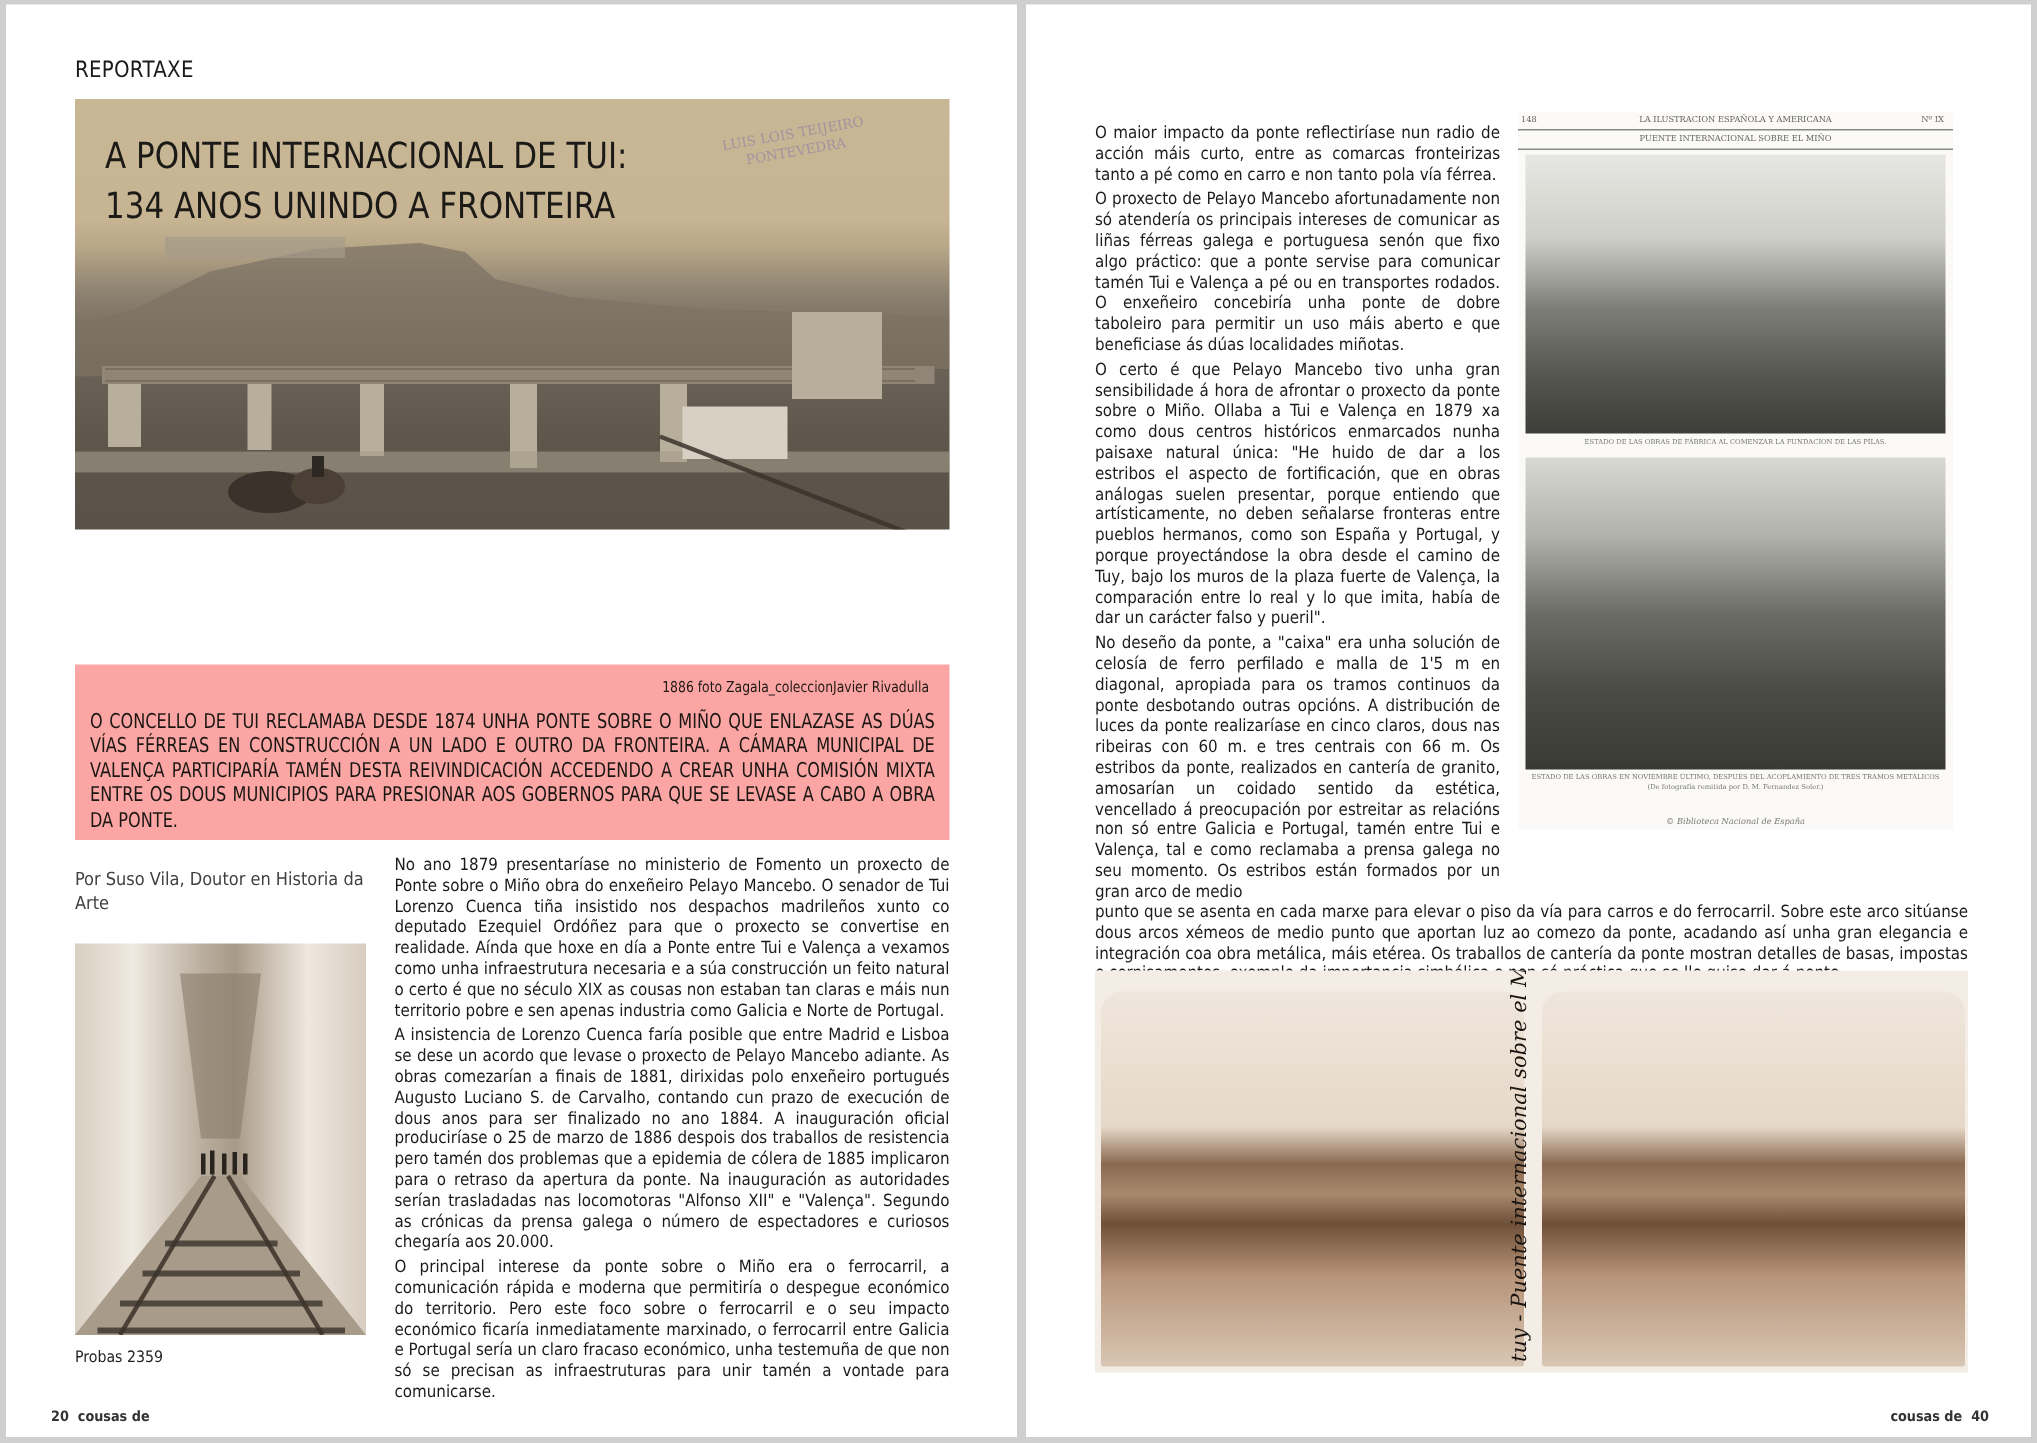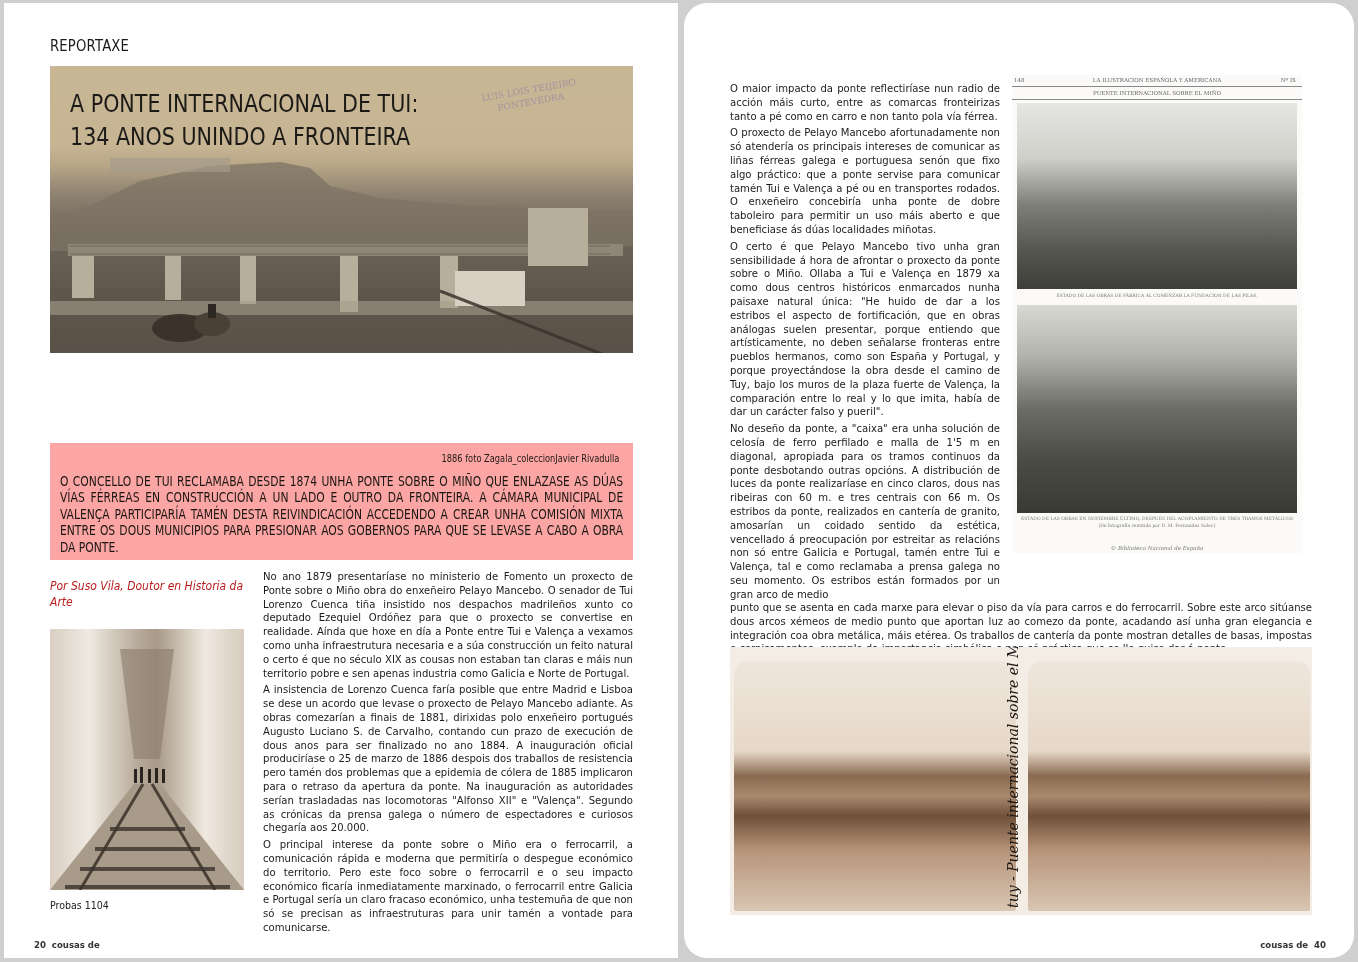--- a/index.html
+++ b/index.html
@@ -1,27 +1,27 @@
 <!DOCTYPE html>
 <html><head>
 <meta charset="utf-8">
 <style>
   html, body { margin:0; padding:0; }
   body { width:1358px; height:962px; background:#cfcfcf; position:relative; overflow:hidden; font-family:"DejaVu Sans Condensed","DejaVu Sans",sans-serif; color:#1a1a1a; }
   .page { position:absolute; top:3px; height:955px; background:#fff; overflow:hidden; }
   #page-left { left:4px; width:674px; }
-  #page-right { left:684px; width:670px;border-radius:23px; }
+  #page-right { left:684px; width:670px; }
   .section-label { position:absolute; left:46px; top:34px; font-size:15px; letter-spacing:0.2px; font-family:"DejaVu Sans","Liberation Sans",sans-serif; transform:scaleX(0.88); transform-origin:left; }
   .hero { position:absolute; left:46px; top:63px; width:583px; height:287px; background:linear-gradient(180deg,#c8b795 0%,#c6b493 28%,#b9a888 34%,#8d8170 45%,#6c6458 60%,#5e564b 80%,#5a5248 100%); overflow:hidden; }
   .hero-title { position:absolute; left:20px; top:22px; font-size:24px; line-height:33px; font-family:"DejaVu Sans","Liberation Sans",sans-serif; color:#1c1a17; transform:scaleX(0.86); transform-origin:left; white-space:nowrap; }
   .stamp { position:absolute; left:432px; top:18px; font-family:"DejaVu Serif",serif; font-size:9px; color:#9e8fa0; transform:rotate(-10deg); text-align:center; line-height:12px; opacity:0.9; }
   .caption-box { position:absolute; left:46px; top:440px; width:583px; height:117px; background:#fca5a5; }
   .photo-credit { position:absolute; right:14px; top:10px; font-size:10px; color:#1f1a14; transform:scaleX(0.92); transform-origin:right; white-space:nowrap; }
   .lead { position:absolute; left:10px; top:30px; width:640px; font-size:13.6px; line-height:16.4px; text-transform:uppercase; color:#1a1712; transform:scaleX(0.88); transform-origin:left; text-align:justify; }
-  .byline { position:absolute; left:46px; top:575px; width:195px; font-size:12px; line-height:16px; color:#b91c1c;font-style:italic; }
+  .byline { position:absolute; left:46px; top:575px; width:195px; font-size:12px; line-height:16px; color:#404040; }
   .photo-probas { position:absolute; left:46px; top:626px; width:194px; height:261px; background:linear-gradient(90deg,#d9cfc2 0%,#efe9e1 20%,#b7ab9b 45%,#a89a88 55%,#efe8df 80%,#d6ccbf 100%); overflow:hidden; }
   .caption-probas { position:absolute; left:46px; top:896px; font-size:10.5px; color:#222; }
   .folio { position:absolute; top:924px; font-size:9.5px; font-weight:bold; color:#333;margin-top:12px; }
   .col { position:absolute; font-size:11.2px; line-height:13.8px; color:#1b1b1b; text-align:justify; }
   .col p { margin:0 0 3px 0; }
   #col-left { left:259px; top:567px; width:370px; }
   #col-right { left:46px; top:79px; width:270px; }
   #col-right-wide { left:46px; top:598px; width:582px; }
   .scan { position:absolute; left:328px; top:72px; width:290px; height:478px; background:#fbfaf8; }
   .scan-head { position:absolute; left:0; top:2px; width:290px; font-family:"DejaVu Serif",serif; font-size:5.5px; color:#666; }
@@ -102,21 +102,21 @@
       </g>
       <g fill="#2a241f">
         <rect x="84" y="140" width="3" height="14"></rect>
           <rect x="90" y="138" width="3" height="16"></rect>
         <rect x="98" y="140" width="3" height="14"></rect>
           <rect x="105" y="139" width="3" height="15"></rect>
         <rect x="112" y="140" width="3" height="14"></rect>
       </g>
     </svg>
   </div>
-  <div class="caption-probas">Probas 1104</div>
+  <div class="caption-probas">Probas 2359</div>
 
   <div class="col" id="col-left">
     <p>No ano 1879 presentaríase no ministerio de Fomento un proxecto de Ponte sobre o Miño obra do enxeñeiro Pelayo Mancebo. O senador de Tui Lorenzo Cuenca tiña insistido nos despachos madrileños xunto co deputado Ezequiel Ordóñez para que o proxecto se convertise en realidade. Aínda que hoxe en día a Ponte entre Tui e Valença a vexamos como unha infraestrutura necesaria e a súa construcción un feito natural o certo é que no século XIX as cousas non estaban tan claras e máis nun territorio pobre e sen apenas industria como Galicia e Norte de Portugal.</p>
     <p>A insistencia de Lorenzo Cuenca faría posible que entre Madrid e Lisboa se dese un acordo que levase o proxecto de Pelayo Mancebo adiante. As obras comezarían a finais de 1881, dirixidas polo enxeñeiro portugués Augusto Luciano S. de Carvalho, contando cun prazo de execución de dous anos para ser finalizado no ano 1884. A inauguración oficial produciríase o 25 de marzo de 1886 despois dos traballos de resistencia pero tamén dos problemas que a epidemia de cólera de 1885 implicaron para o retraso da apertura da ponte. Na inauguración as autoridades serían trasladadas nas locomotoras "Alfonso XII" e "Valença". Segundo as crónicas da prensa galega o número de espectadores e curiosos chegaría aos 20.000.</p>
     <p>O principal interese da ponte sobre o Miño era o ferrocarril, a comunicación rápida e moderna que permitiría o despegue económico do territorio. Pero este foco sobre o ferrocarril e o seu impacto económico ficaría inmediatamente marxinado, o ferrocarril entre Galicia e Portugal sería un claro fracaso económico, unha testemuña de que non só se precisan as infraestruturas para unir tamén a vontade para comunicarse.</p>
   </div>
 
   <div class="folio" style="left:30px">
     <span>20</span>&nbsp;&nbsp;<span>cousas de</span>
   </div>

